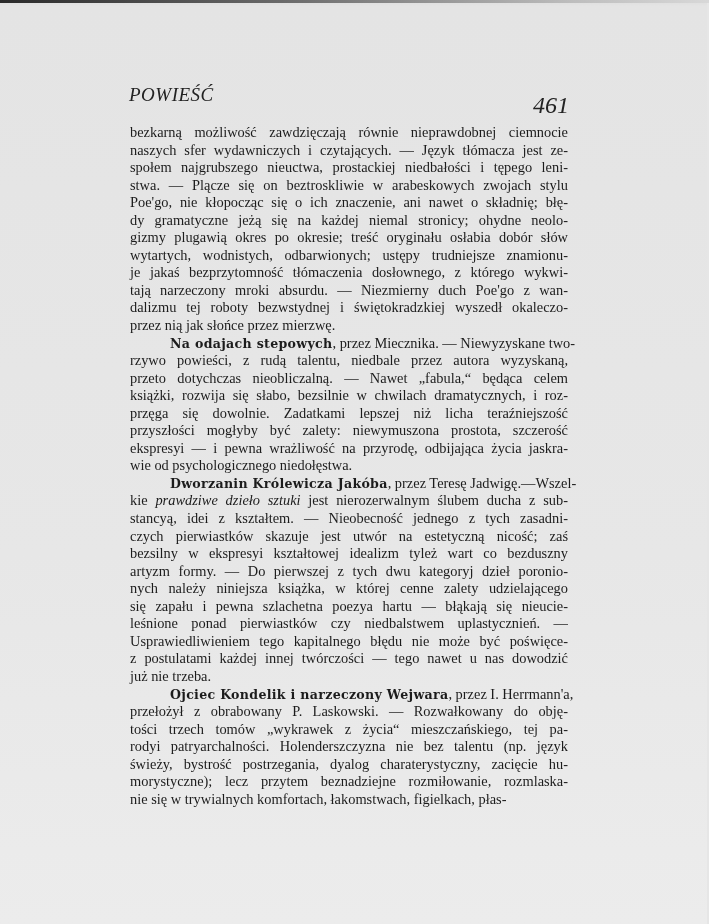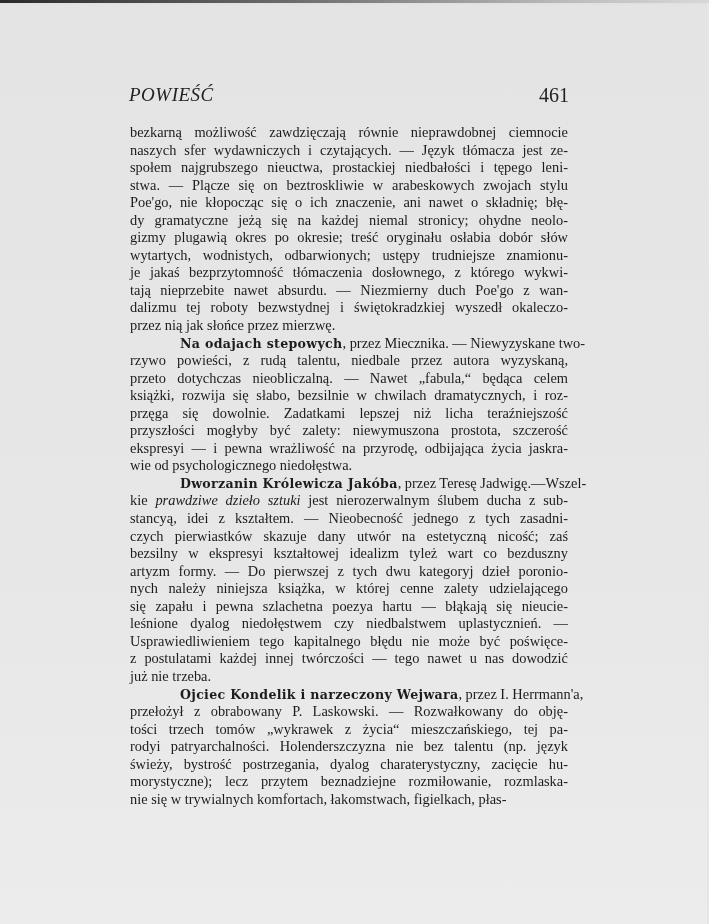--- a/index.html
+++ b/index.html
@@ -19,35 +19,35 @@
     background: linear-gradient(90deg, #2a2a2a, #6a6a6a 40%, #bcbcbc 80%, #d8d8d8);
   }
   .running-head {
     position: absolute; left: 129px; top: 84px; width: 440px; height: 24px;
   }
   .head-title {
     position: absolute; left: 0; top: 0;
     font-style: italic; font-size: 19px; letter-spacing: 0.5px; color: #222;
   }
   .page-number {
-    position: absolute; right: 0; top: 0;
-    font-size: 20px; color: #222;
+    position: absolute; right: 0; top: 8px;
+    font-style: italic; font-size: 24px; color: #222;
   }
   .body-text {
     position: absolute; left: 130px; top: 124px; width: 438px;
     font-size: 14.4px; line-height: 17.55px;
   }
   .line {
     display: block; white-space: nowrap;
     text-align: justify; text-align-last: justify;
     height: 17.55px;
   }
   .line.last { text-align-last: left; }
   .line.indent { padding-left: 40px; }
-  .b { font-weight: bold; font-family: "DejaVu Serif", serif; font-size: 12.6px; letter-spacing: 0.3px; margin-left: 10px; }
+  .b { font-weight: bold; font-family: "DejaVu Serif", serif; font-size: 12.6px; letter-spacing: 0.3px; }
   .i { font-style: italic; margin-top: 6px; }
 </style>
 </head>
 <body>
 
 <div class="page">
   <div class="top-edge"></div>
 
   <div class="running-head">
     <span class="head-title">POWIEŚĆ</span>
@@ -58,44 +58,44 @@
       <div>
         <span class="line"><span>bezkarną możliwość zawdzięczają równie nieprawdobnej ciemnocie</span></span>
         <span class="line"><span>naszych sfer wydawniczych i czytających. — Język tłómacza jest ze-</span></span>
         <span class="line"><span>społem najgrubszego nieuctwa, prostackiej niedbałości i tępego leni-</span></span>
         <span class="line"><span>stwa. — Plącze się on beztroskliwie w arabeskowych zwojach stylu</span></span>
         <span class="line"><span>Poe'go, nie kłopocząc się o ich znaczenie, ani nawet o składnię; błę-</span></span>
         <span class="line"><span>dy gramatyczne jeżą się na każdej niemal stronicy; ohydne neolo-</span></span>
         <span class="line"><span>gizmy plugawią okres po okresie; treść oryginału osłabia dobór słów</span></span>
         <span class="line"><span>wytartych, wodnistych, odbarwionych; ustępy trudniejsze znamionu-</span></span>
         <span class="line"><span>je jakaś bezprzytomność tłómaczenia dosłownego, z którego wykwi-</span></span>
-        <span class="line"><span>tają nieprzebite nawet absurdu. — Niezmierny duch Poe'go z wan-</span></span>
+        <span class="line"><span>tają narzeczony mroki absurdu. — Niezmierny duch Poe'go z wan-</span></span>
         <span class="line"><span>dalizmu tej roboty bezwstydnej i świętokradzkiej wyszedł okaleczo-</span></span>
         <span class="line last"><span>przez nią jak słońce przez mierzwę.</span></span>
       </div>
       <div>
         <span class="line indent"><span class="b">Na odajach stepowych</span><span>, przez Miecznika. — Niewyzyskane two-</span></span>
         <span class="line"><span>rzywo powieści, z rudą talentu, niedbale przez autora wyzyskaną,</span></span>
         <span class="line"><span>przeto dotychczas nieobliczalną. — Nawet „fabula,“ będąca celem</span></span>
         <span class="line"><span>książki, rozwija się słabo, bezsilnie w chwilach dramatycznych, i roz-</span></span>
         <span class="line"><span>przęga się dowolnie. Zadatkami lepszej niż licha teraźniejszość</span></span>
         <span class="line"><span>przyszłości mogłyby być zalety: niewymuszona prostota, szczerość</span></span>
         <span class="line"><span>ekspresyi — i pewna wrażliwość na przyrodę, odbijająca życia jaskra-</span></span>
         <span class="line last"><span>wie od psychologicznego niedołęstwa.</span></span>
       </div>
       <div>
         <span class="line indent"><span class="b">Dworzanin Królewicza Jakóba</span><span>, przez Teresę Jadwigę.—Wszel-</span></span>
         <span class="line"><span>kie </span><span class="i">prawdziwe dzieło sztuki</span><span> jest nierozerwalnym ślubem ducha z sub-</span></span>
         <span class="line"><span>stancyą, idei z kształtem. — Nieobecność jednego z tych zasadni-</span></span>
-        <span class="line"><span>czych pierwiastków skazuje dany utwór na estetyczną nicość; zaś</span></span>
+        <span class="line"><span>czych pierwiastków skazuje jest utwór na estetyczną nicość; zaś</span></span>
         <span class="line"><span>bezsilny w ekspresyi kształtowej idealizm tyleż wart co bezduszny</span></span>
         <span class="line"><span>artyzm formy. — Do pierwszej z tych dwu kategoryj dzieł poronio-</span></span>
         <span class="line"><span>nych należy niniejsza książka, w której cenne zalety udzielającego</span></span>
         <span class="line"><span>się zapału i pewna szlachetna poezya hartu — błąkają się nieucie-</span></span>
-        <span class="line"><span>leśnione dyalog niedołęstwem czy niedbalstwem uplastycznień. —</span></span>
+        <span class="line"><span>leśnione ponad pierwiastków czy niedbalstwem uplastycznień. —</span></span>
         <span class="line"><span>Usprawiedliwieniem tego kapitalnego błędu nie może być poświęce-</span></span>
         <span class="line"><span>z postulatami każdej innej twórczości — tego nawet u nas dowodzić</span></span>
         <span class="line last"><span>już nie trzeba.</span></span>
       </div>
       <div>
         <span class="line indent"><span class="b">Ojciec Kondelik i narzeczony Wejwara</span><span>, przez I. Herrmann'a,</span></span>
         <span class="line"><span>przełożył z obrabowany P. Laskowski. — Rozwałkowany do obję-</span></span>
         <span class="line"><span>tości trzech tomów „wykrawek z życia“ mieszczańskiego, tej pa-</span></span>
         <span class="line"><span>rodyi patryarchalności. Holenderszczyzna nie bez talentu (np. język</span></span>
         <span class="line"><span>świeży, bystrość postrzegania, dyalog charaterystyczny, zacięcie hu-</span></span>

